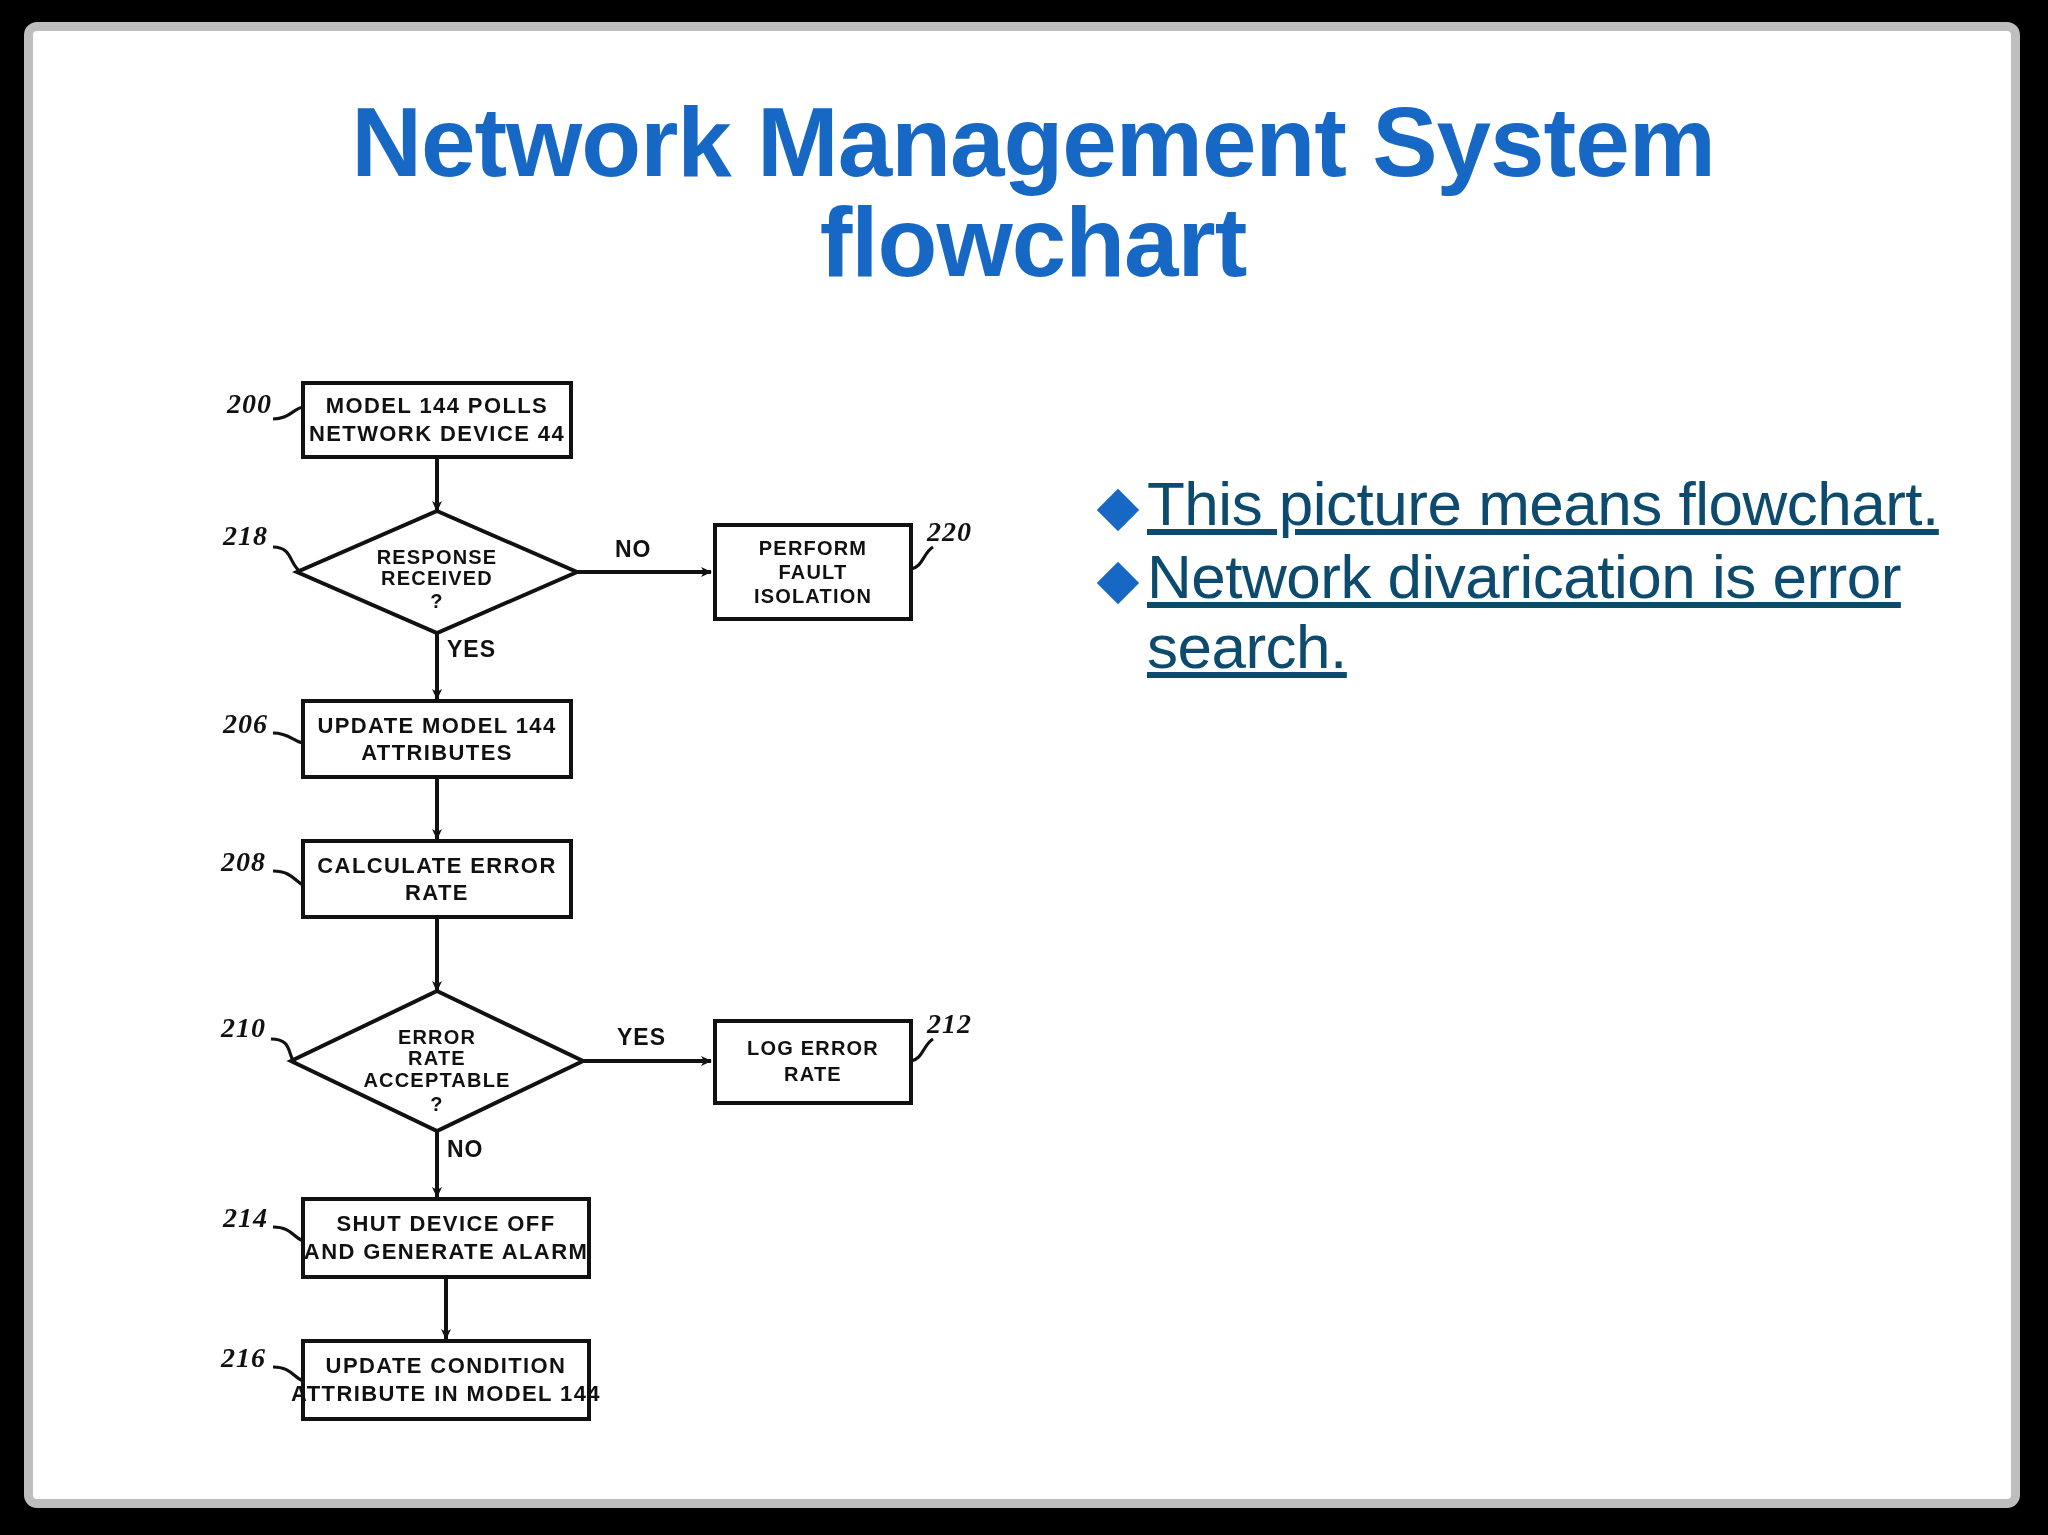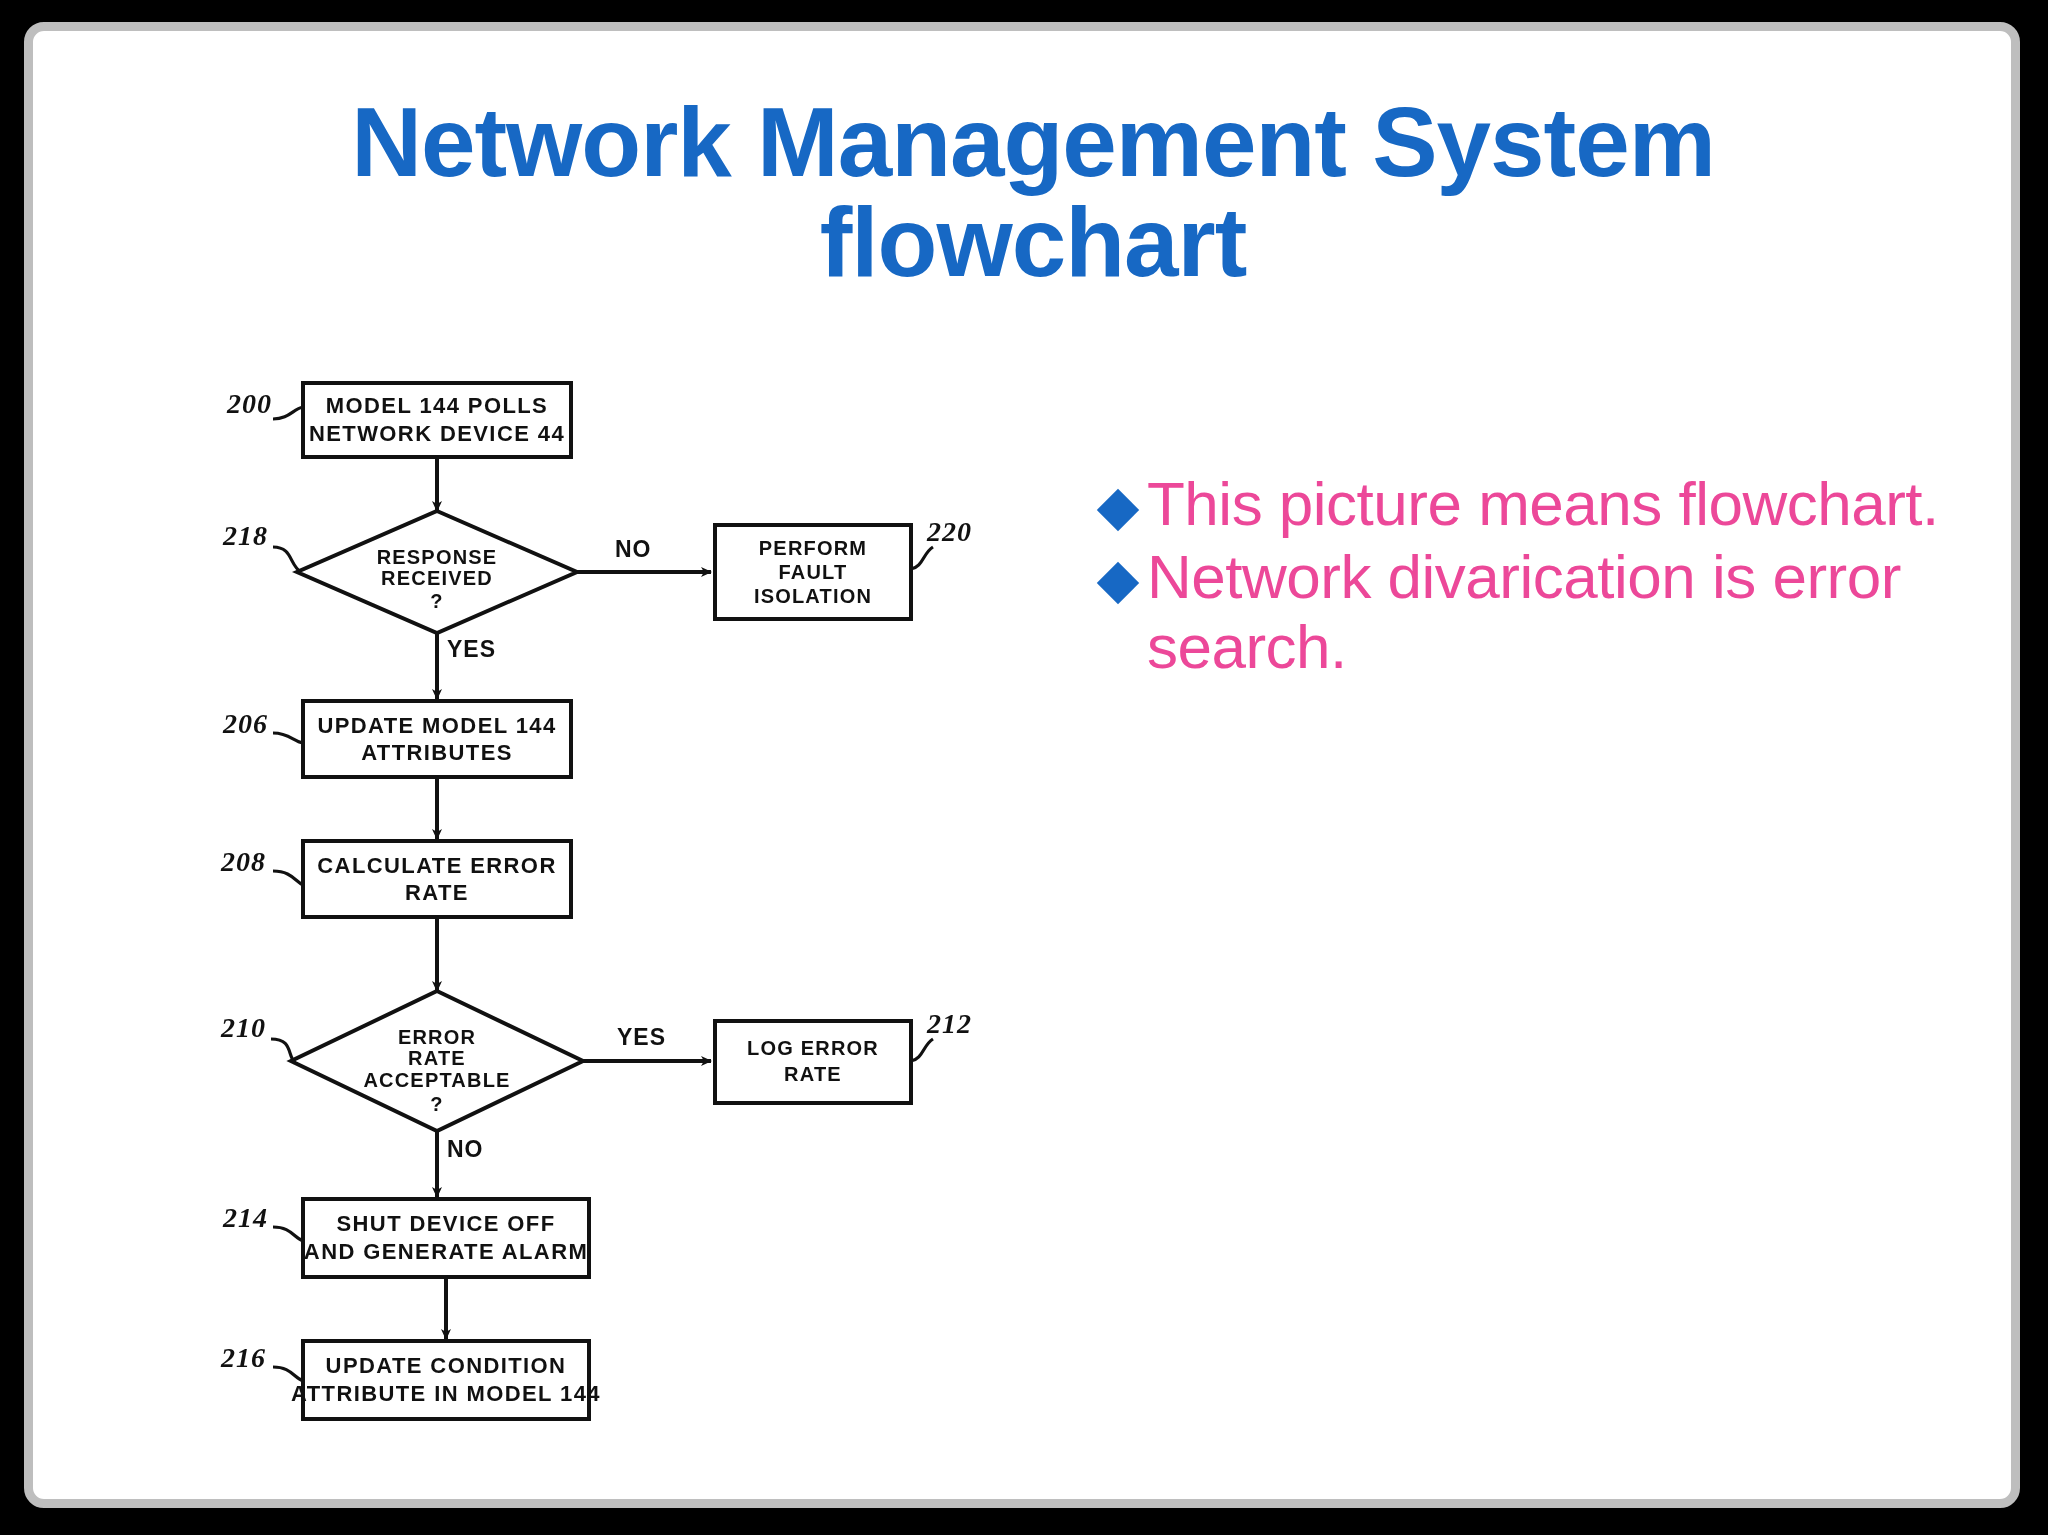--- a/index.html
+++ b/index.html
@@ -17,21 +17,21 @@
 
   
   #slide-frame {
     position: absolute;
     left: 24px;
     top: 22px;
     width: 1996px;
     height: 1486px;
     background: #ffffff;
     border: 9px solid #bebebe;
-    border-radius: 20px;
+    border-radius: 13px;
     box-sizing: border-box;
   }
   #slide-canvas {
     position: absolute;
     left: 0; top: 0;
     width: 100%;
     height: 100%;
   }
 
   
@@ -128,25 +128,26 @@
     flex: 0 0 auto;
     width: 30px;
     height: 30px;
     margin-top: 26px;
     margin-right: 14px;
     background: #1768c4;
     transform: rotate(45deg);
   }
   .bullet-text {
     flex: 1 1 auto;
-    color: #ec4899;
+    color: #0c4a6e;
     font-family: "Liberation Sans", sans-serif;
     font-size: 62px;
     line-height: 1.12;
     letter-spacing: -0.5px;
+    text-decoration: underline;
   }
 </style>
 </head>
 <body>
 
 <div id="slide-frame">
   <div id="slide-canvas">
 
     <div id="slide-title">Network Management System flowchart</div>
 

